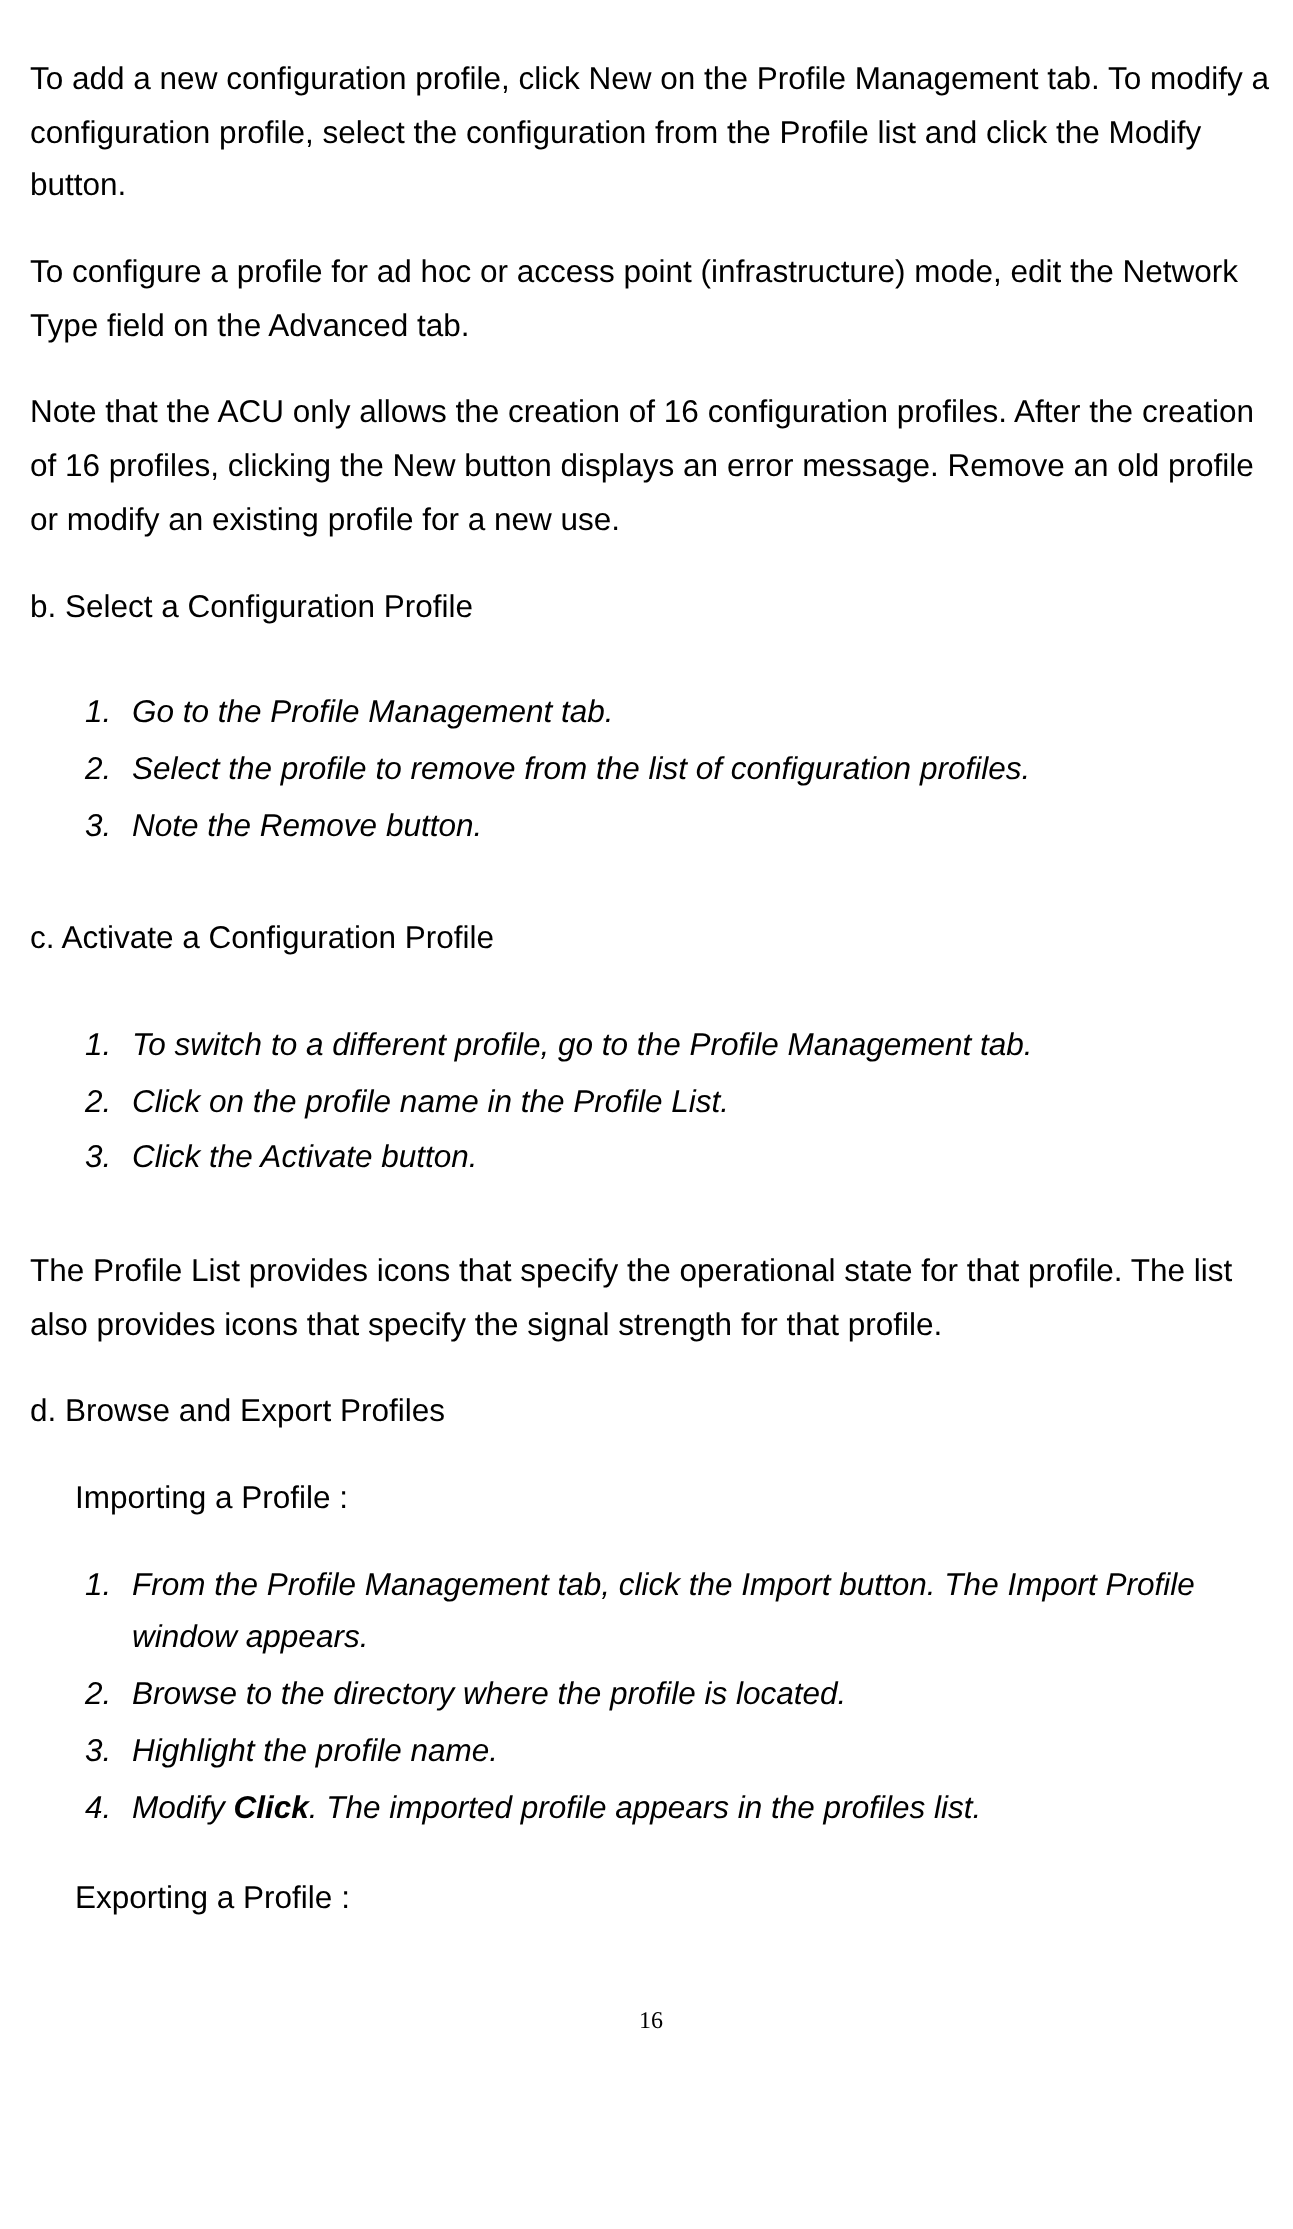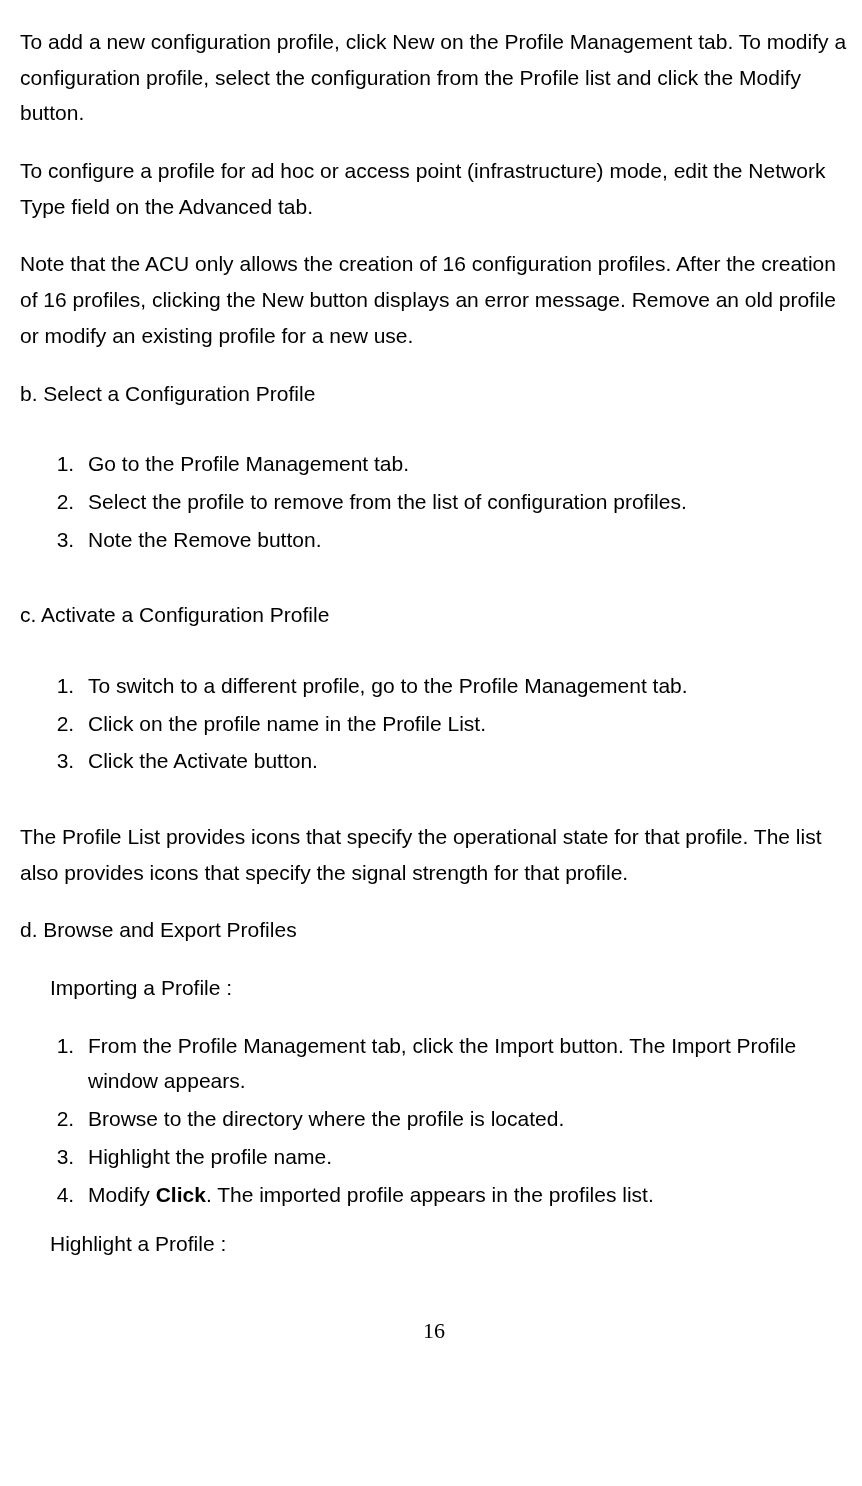--- a/index.html
+++ b/index.html
@@ -6,47 +6,48 @@
       font-family: Arial, Helvetica, sans-serif;
       font-size: 21px;
       line-height: 1.7;
       color: #000;
       margin: 0;
       padding: 20px 14px 40px 20px;
       width: 828px;
       background: #fff;
     }
     p {
-      margin: 4px 0 22px 0;
+      margin: 15px 0 22px 0;
     }
     .section-heading {
       margin: 0 0 35px 0;
     }
     ol {
       margin: 0 0 40px 0;
       padding-left: 60px;
+      font-style: italic;
     }
     ol li {
       padding-left: 8px;
       margin-bottom: 2px;
     }
     .sub-heading {
       margin: 0 0 22px 0;
       padding-left: 30px;
     }
     .indented-list {
-      margin-bottom: 14px;
+      margin-bottom: 25px;
     }
     .indented-list li {
       margin-bottom: 2px;
     }
     .page-number {
       text-align: center;
       font-family: "Times New Roman", Times, serif;
-      font-size: 22px;
+      font-size: 16px;
       margin-top: 50px;
     }
     .bold {
       font-weight: bold;
     }
   </style>
 </head>
 <body>
 
 <p>To add a new configuration profile, click New on the Profile Management tab. To modify a configuration profile, select the configuration from the Profile list and click the Modify button.</p>
@@ -77,15 +78,15 @@
 
 <p class="sub-heading">Importing a Profile :</p>
 
 <ol class="indented-list">
   <li>From the Profile Management tab, click the Import button. The Import Profile window appears.</li>
   <li>Browse to the directory where the profile is located.</li>
   <li>Highlight the profile name.</li>
   <li><span>Modify </span><span class="bold">Click</span><span>. The imported profile appears in the profiles list.</span></li>
 </ol>
 
-<p class="sub-heading">Highlight a Profile :</p>
+<p class="sub-heading">Exporting a Profile :</p>
 
 <div class="page-number">16</div>
 
 </body></html>

